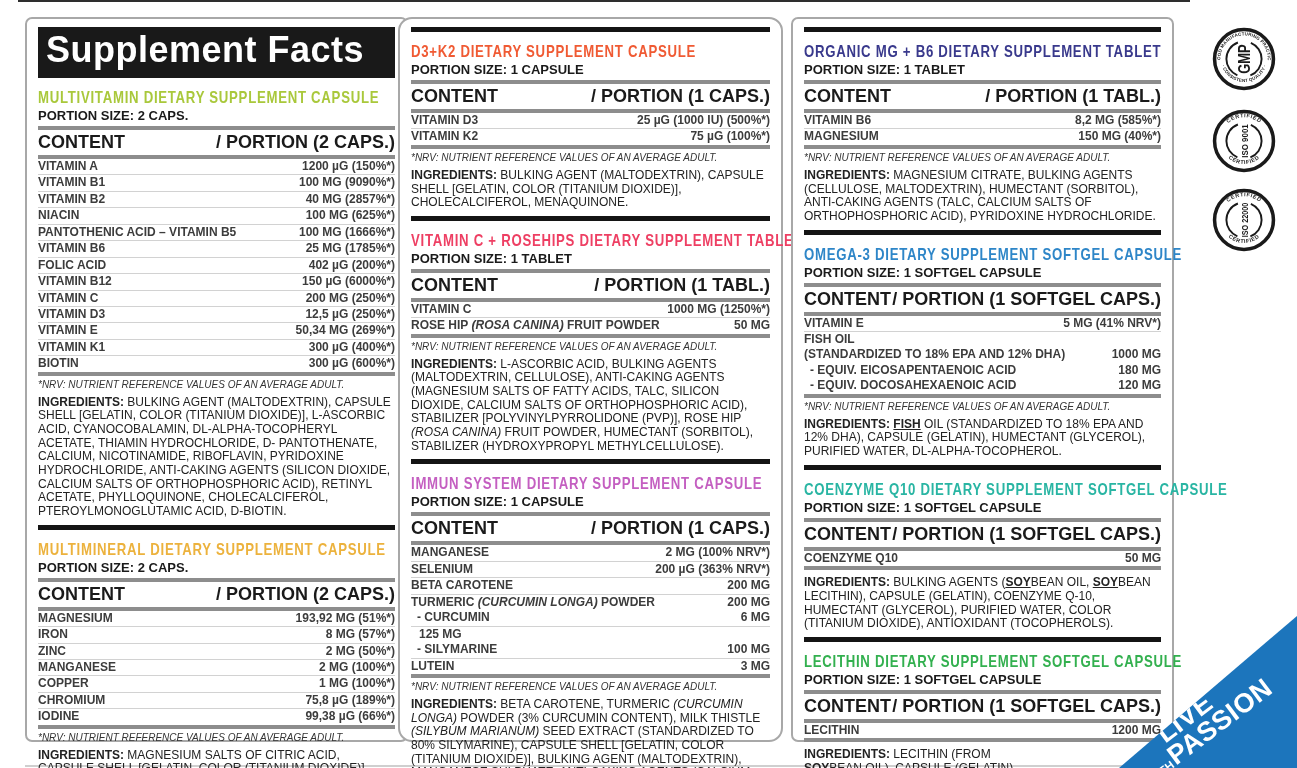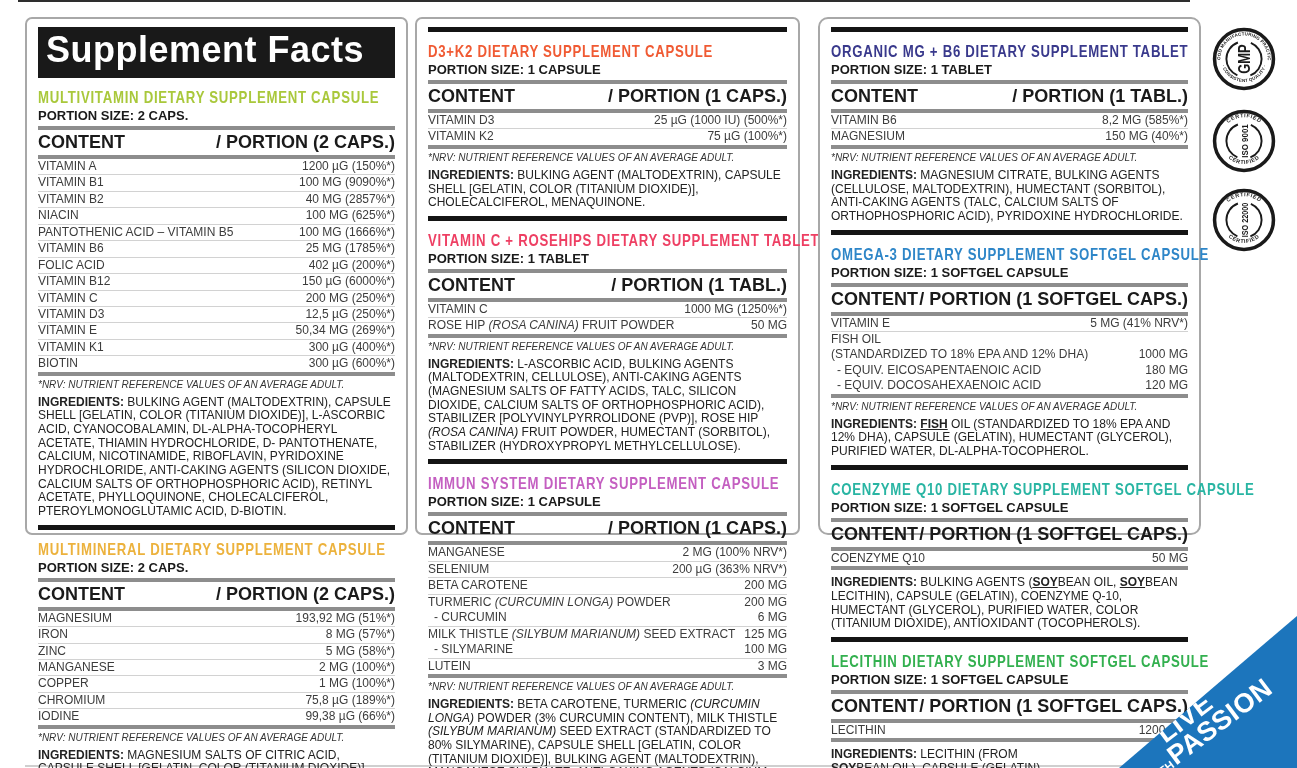--- a/index.html
+++ b/index.html
@@ -4,48 +4,48 @@
 <style>
   html,body{margin:0;padding:0;}
   body{
     width:1297px;height:768px;position:relative;overflow:hidden;
     background:#ffffff;font-family:"Liberation Sans",sans-serif;color:#1a1a1a;
   }
   .top-line{position:absolute;top:0;left:18px;width:1172px;height:2px;background:#2e2e2e;}
   .bottom-line{position:absolute;bottom:1px;left:25px;width:1105px;height:2px;background:#cfcfcf;}
 
   .card{
-    position:absolute;top:17px;height:518px;background:#fff;
+    position:absolute;top:17px;height:725px;background:#fff;
     border:2px solid #a8a8a8;border-radius:7px;
     padding:7px 11px;box-sizing:border-box;
   }
   #card-0{left:25px;width:383px;}
-  #card-1{left:415px;width:385px;}
-  #card-2{left:818px;width:383px;border-radius:10px;}
+  #card-1{left:398px;width:385px;border-radius:14px;}
+  #card-2{left:791px;width:383px;}
 
   .title-box{
     background:#191919;color:#fff;font-size:36px;font-weight:bold;
     letter-spacing:.5px;padding:2px 8px 7px;margin:1px 0 6px;
   }
   .divider{height:5px;background:#141414;margin:6px 0;}
   .card > .divider:first-child{margin-top:1px;}
 
   .sec-heading{
     font-weight:700;font-size:16.5px;letter-spacing:.9px;white-space:nowrap;
     display:inline-block;transform:scaleX(0.8);transform-origin:0 50%;
     margin:4px 0 1px;
   }
   .portion{font-weight:bold;font-size:13px;margin:0 0 3px;}
 
   .thead{
     display:flex;justify-content:space-between;align-items:center;
     border-top:4px solid #8d8d8d;border-bottom:4px solid #8d8d8d;
     padding:2px 0;font-weight:bold;font-size:18px;
   }
-  .rows{border-bottom:4px solid #8d8d8d;}
+  .rows{border-bottom:4px solid #8d8d8d;font-weight:bold;}
   .row{
     display:flex;justify-content:space-between;align-items:baseline;
     font-size:12px;line-height:1.12;color:#3c3c3c;
     padding:1px 0;border-top:1.5px solid #d2d2d2;
   }
   .row.first,.row.sub{border-top:none;}
   .row.indent .name{padding-left:6px;}
   .val{white-space:nowrap;padding-left:8px;text-align:right;}
 
   .nrv{font-style:italic;font-size:10px;margin-top:3px;color:#333;}
@@ -146,21 +146,21 @@
         <div class="row first">
           <span class="name"><span>MAGNESIUM</span></span>
           <span class="val">193,92 MG (51%*)</span>
         </div>
         <div class="row">
           <span class="name"><span>IRON</span></span>
           <span class="val">8 MG (57%*)</span>
         </div>
         <div class="row">
           <span class="name"><span>ZINC</span></span>
-          <span class="val">5 MG (58%*)</span>
+          <span class="val">2 MG (50%*)</span>
         </div>
         <div class="row">
           <span class="name"><span>MANGANESE</span></span>
           <span class="val">2 MG (100%*)</span>
         </div>
         <div class="row">
           <span class="name"><span>COPPER</span></span>
           <span class="val">1 MG (100%*)</span>
         </div>
         <div class="row">
@@ -221,21 +221,20 @@
         </div>
         <div class="row">
           <span class="name"><span>TURMERIC </span><span style="font-style: italic;">(CURCUMIN LONGA)</span><span> POWDER</span></span>
           <span class="val">200 MG</span>
         </div>
         <div class="row sub indent">
           <span class="name"><span>- CURCUMIN</span></span>
           <span class="val">6 MG</span>
         </div>
         <div class="row">
-          <span class="name"><span>MILK THISTLE </span><span style="font-style: italic;">(SILYBUM MARIANUM)</span><span> SEED EXTRACT</span></span>
           <span class="val">125 MG</span>
         </div>
         <div class="row sub indent">
           <span class="name"><span>- SILYMARINE</span></span>
           <span class="val">100 MG</span>
         </div>
         <div class="row">
           <span class="name"><span>LUTEIN</span></span>
           <span class="val">3 MG</span>
         </div>

